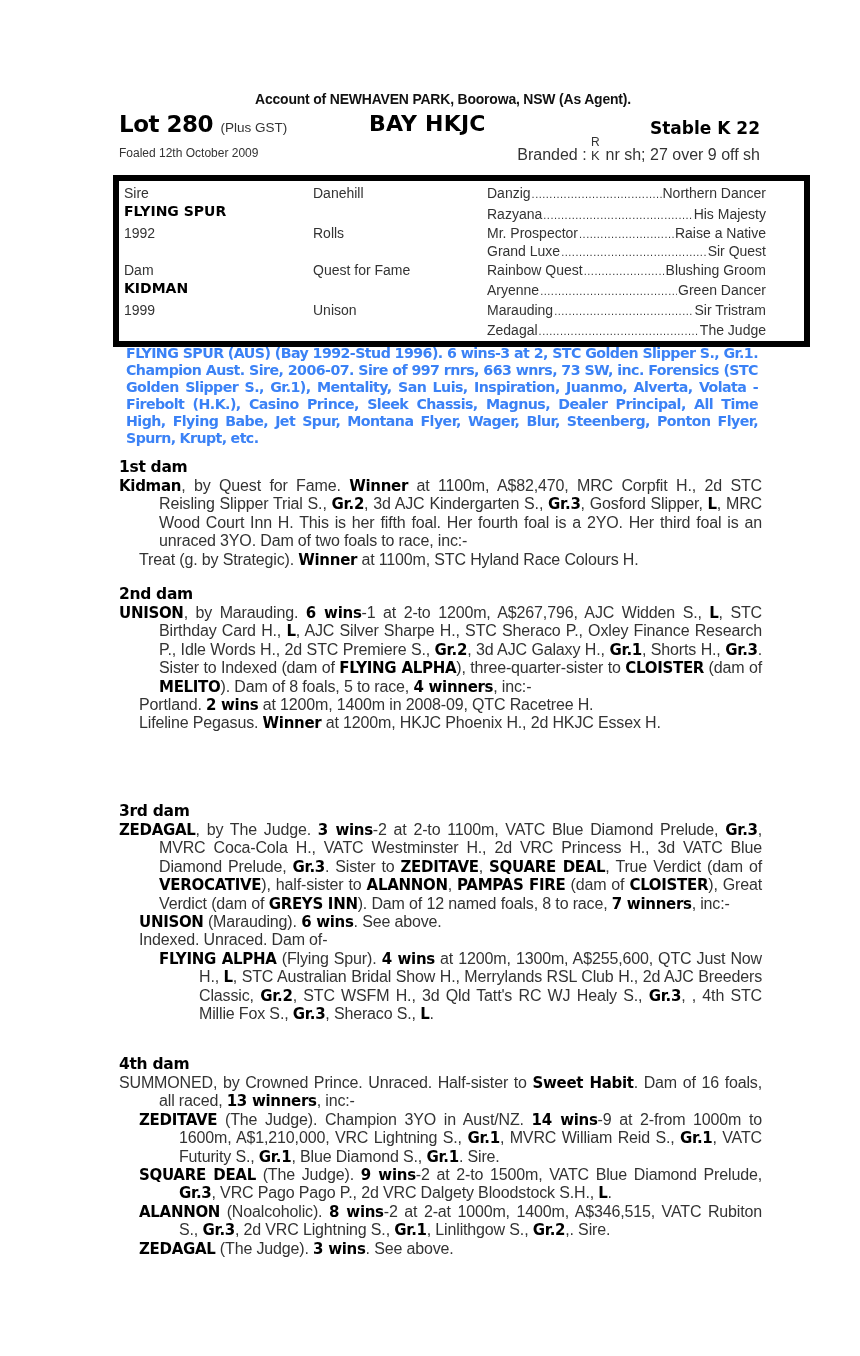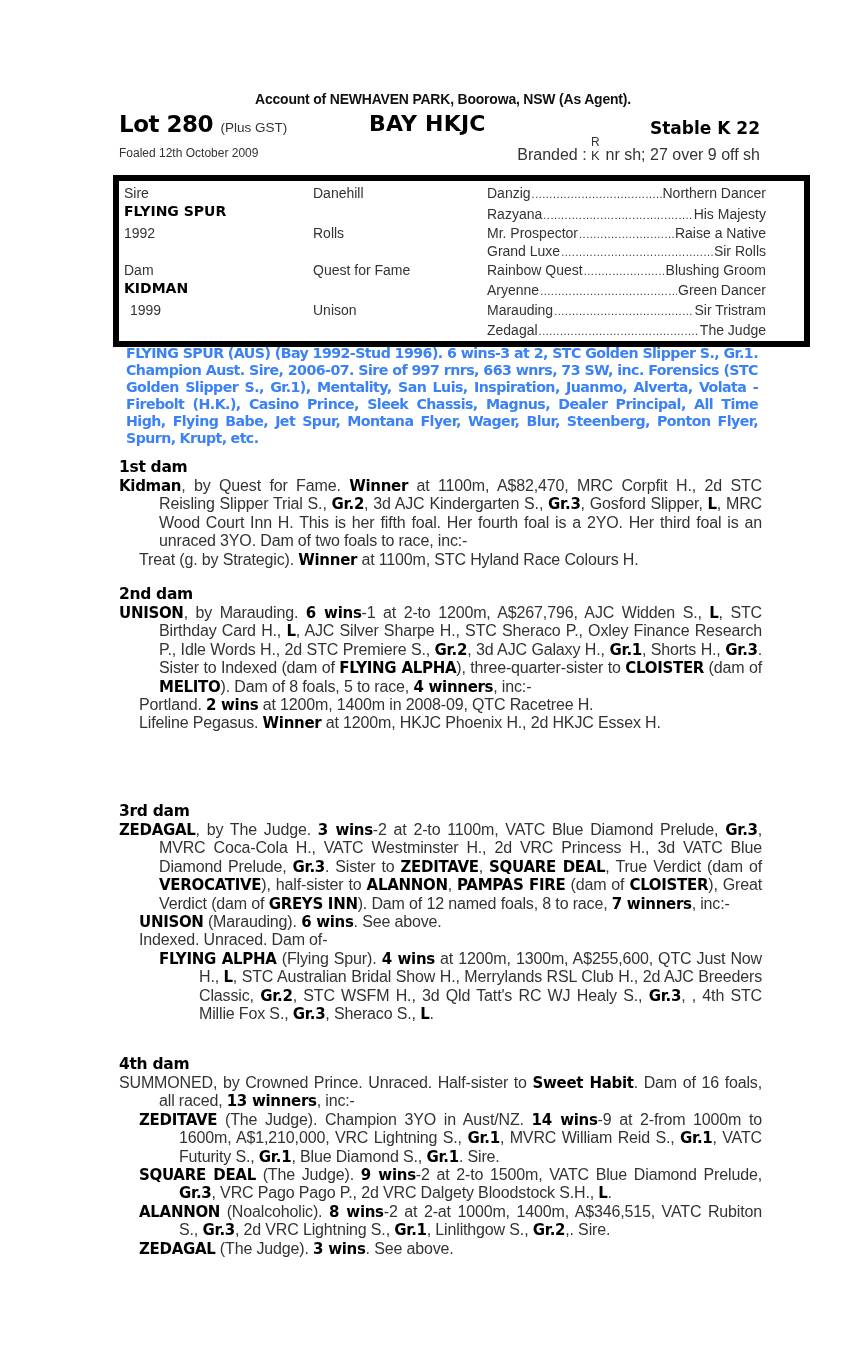--- a/index.html
+++ b/index.html
@@ -58,21 +58,21 @@
     <span class="brand-mark"><span class="r">R</span><span class="k">K</span></span>
     <span>nr sh; 27 over 9 off sh</span>
   </div>
 
   <div class="ped">
     <div class="cell" style="left:5px; top:4px;">Sire</div>
     <div class="cell big" style="left:5px; top:22px;">FLYING SPUR</div>
     <div class="cell" style="left:5px; top:44px;">1992</div>
     <div class="cell" style="left:5px; top:81px;">Dam</div>
     <div class="cell big" style="left:5px; top:99px;">KIDMAN</div>
-    <div class="cell" style="left:11px; top:121px;">1999</div>
+    <div class="cell" style="left:5px; top:121px;">1999</div>
 
     <div class="cell" style="left:194px; top:4px;">Danehill</div>
     <div class="cell" style="left:194px; top:44px;">Rolls</div>
     <div class="cell" style="left:194px; top:81px;">Quest for Fame</div>
     <div class="cell" style="left:194px; top:121px;">Unison</div>
 
     <div class="g3" style="top:4px;">
         <span class="l">Danzig</span>
         <span class="dots"></span>
         <span class="r">Northern Dancer</span>
@@ -83,21 +83,21 @@
         <span class="r">His Majesty</span>
       </div>
     <div class="g3" style="top:44px;">
         <span class="l">Mr. Prospector</span>
         <span class="dots"></span>
         <span class="r">Raise a Native</span>
       </div>
     <div class="g3" style="top:62px;">
         <span class="l">Grand Luxe</span>
         <span class="dots"></span>
-        <span class="r">Sir Rolls</span>
+        <span class="r">Sir Quest</span>
       </div>
     <div class="g3" style="top:81px;">
         <span class="l">Rainbow Quest</span>
         <span class="dots"></span>
         <span class="r">Blushing Groom</span>
       </div>
     <div class="g3" style="top:101px;">
         <span class="l">Aryenne</span>
         <span class="dots"></span>
         <span class="r">Green Dancer</span>

